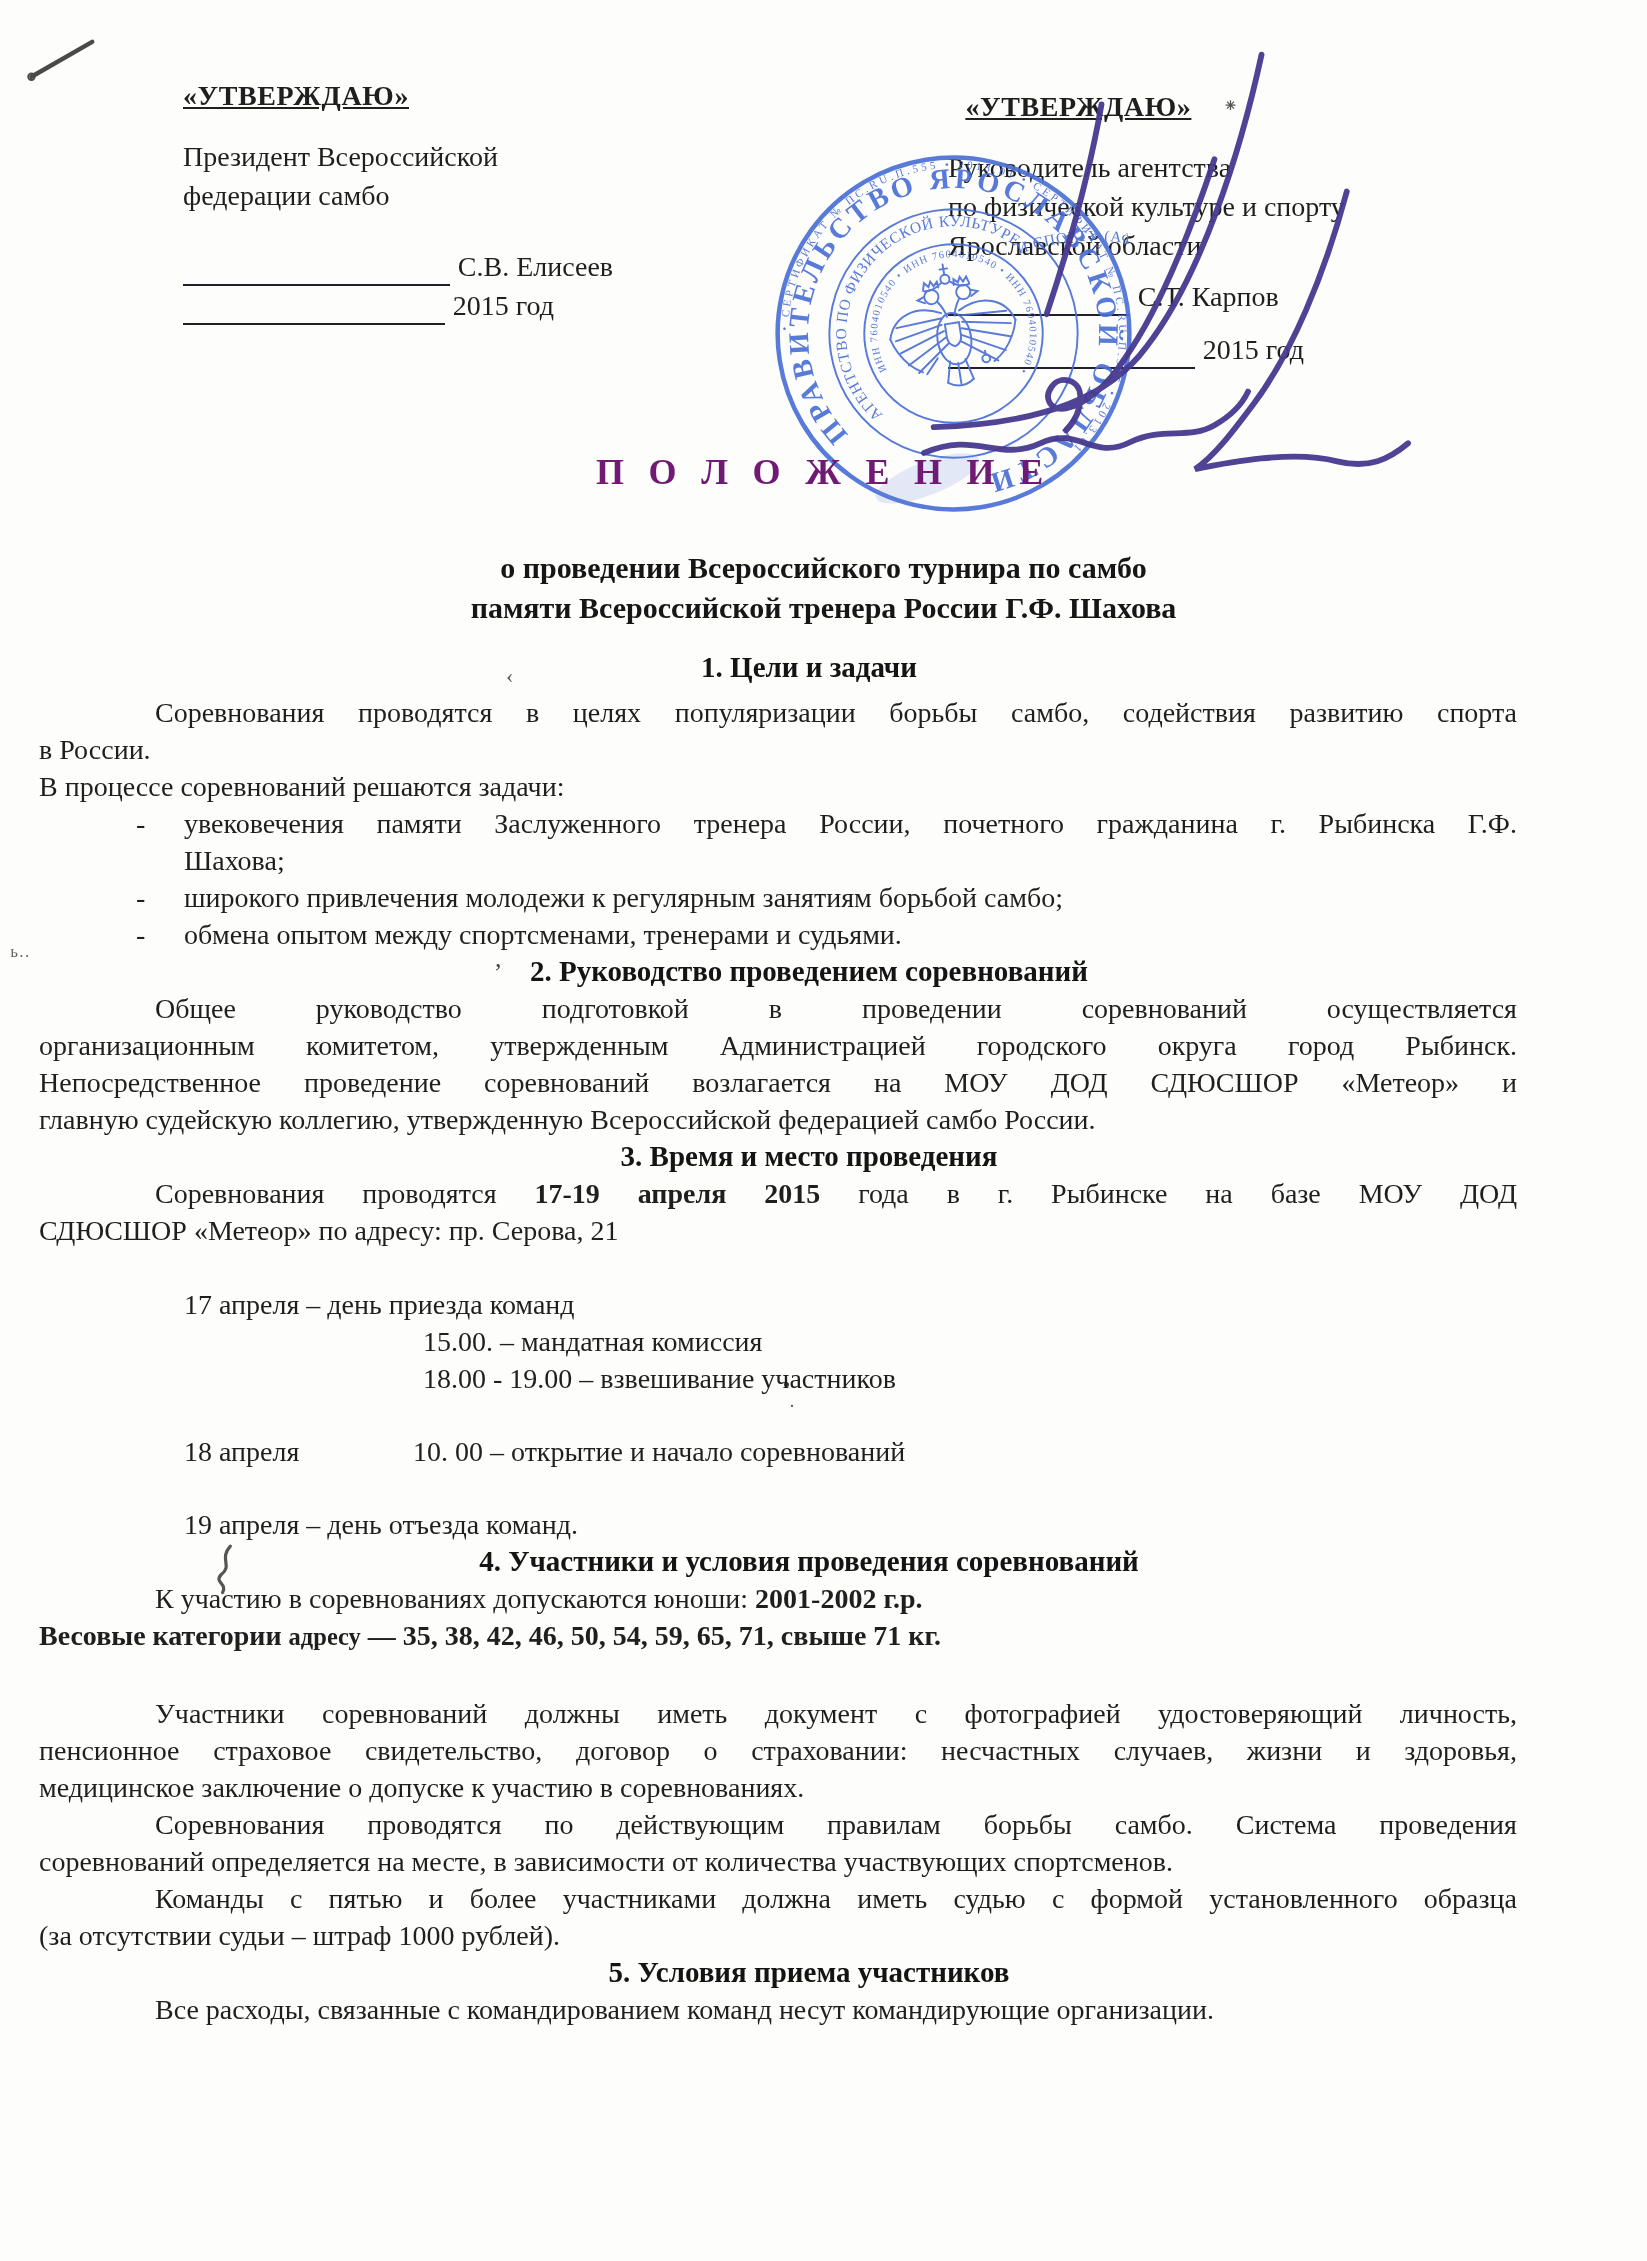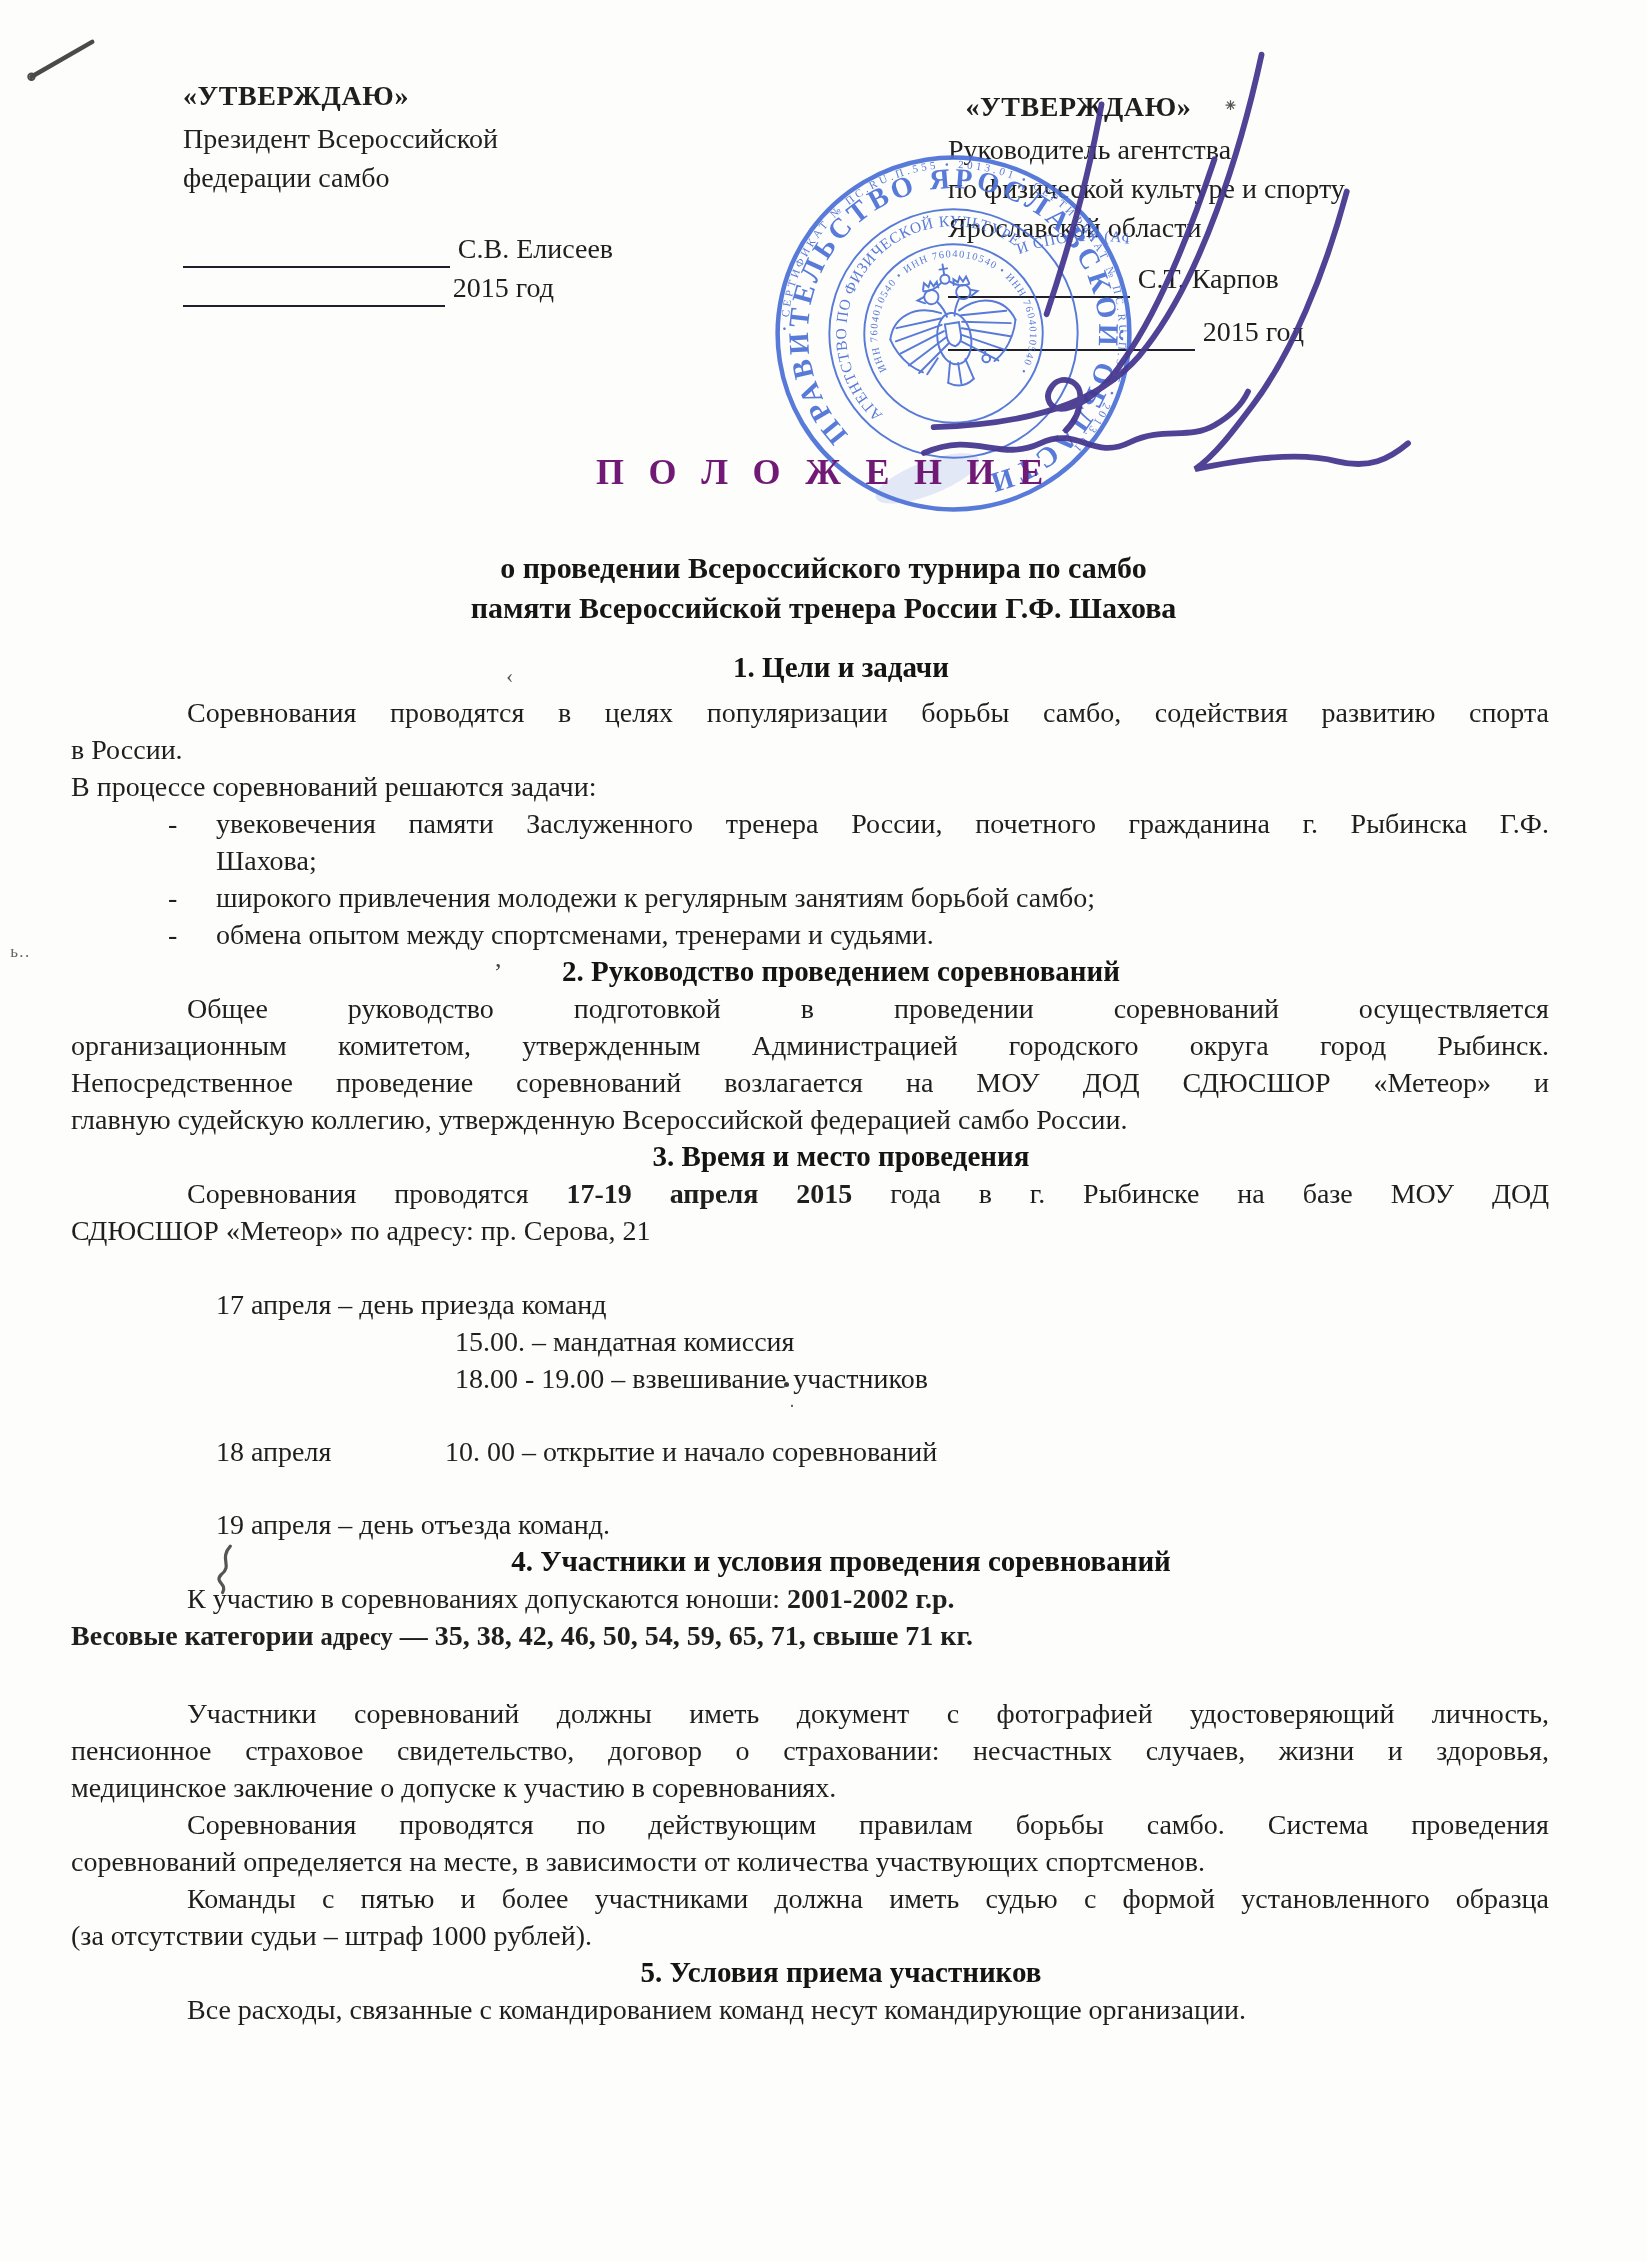--- a/index.html
+++ b/index.html
@@ -8,42 +8,42 @@
     width:1647px;height:2261px;
     background:#fdfdfb;
     font-family:"Liberation Serif", serif;
     color:#1f1f1f;
     overflow:hidden;
   }
   
   .approve{position:absolute;font-size:28px;line-height:39px;}
   .approve-left{left:183px;top:76px;width:530px;}
   .approve-right{left:948px;top:87px;width:555px;}
-  .appr-head{font-weight:bold;letter-spacing:0.6px;margin-bottom:4px;}
+  .appr-head{font-weight:bold;letter-spacing:0.6px;margin-bottom:22px;text-decoration:underline;}
   .approve-right .appr-head{padding-left:17.4px;}
   .sigrow{display:flex;align-items:flex-end;height:39px;}
   .sigline{border-bottom:2.6px solid #20202a;height:30px;margin-right:7.8px;}
   .approve-left .sp{height:32px;}
   .approve-left .sigline.l1{width:267px;}
   .approve-left .sigline.l2{width:262px;}
   .approve-right .sigline.l1{width:182px;}
   .approve-right .sigline.l2{width:247px;}
   .approve-right .sigrow.r1{margin-top:12px;}
   .approve-right .sigrow.r2{margin-top:14px;}
   
   .doc-title{
     position:absolute;top:451px;left:0;width:1647px;
     text-align:center;font-size:36px;font-weight:bold;letter-spacing:7.8px;color:#701a75;
   }
   .doc-subtitle{
     position:absolute;top:548px;left:0;width:1647px;
     text-align:center;font-size:30px;font-weight:bold;line-height:40px;color:#161616;
   }
   
-  .content{position:absolute;left:39px;top:649px;width:1478px;font-size:28px;line-height:37px;margin-left:32px;}
+  .content{position:absolute;left:39px;top:649px;width:1478px;font-size:28px;line-height:37px;}
   .content h2{
     font-size:29px;font-weight:bold;text-align:center;margin:0;position:relative;left:31px;color:#141414;
   }
   .h1m{margin-top:15px;}
   .h2m{margin-top:34px;}
   .h3m{margin-top:42px;}
   .h4m{margin-top:34px;}
   .h5m{margin-top:47px;}
   .jl{text-align:justify;text-align-last:justify;}
   .pl{text-align:left;}

